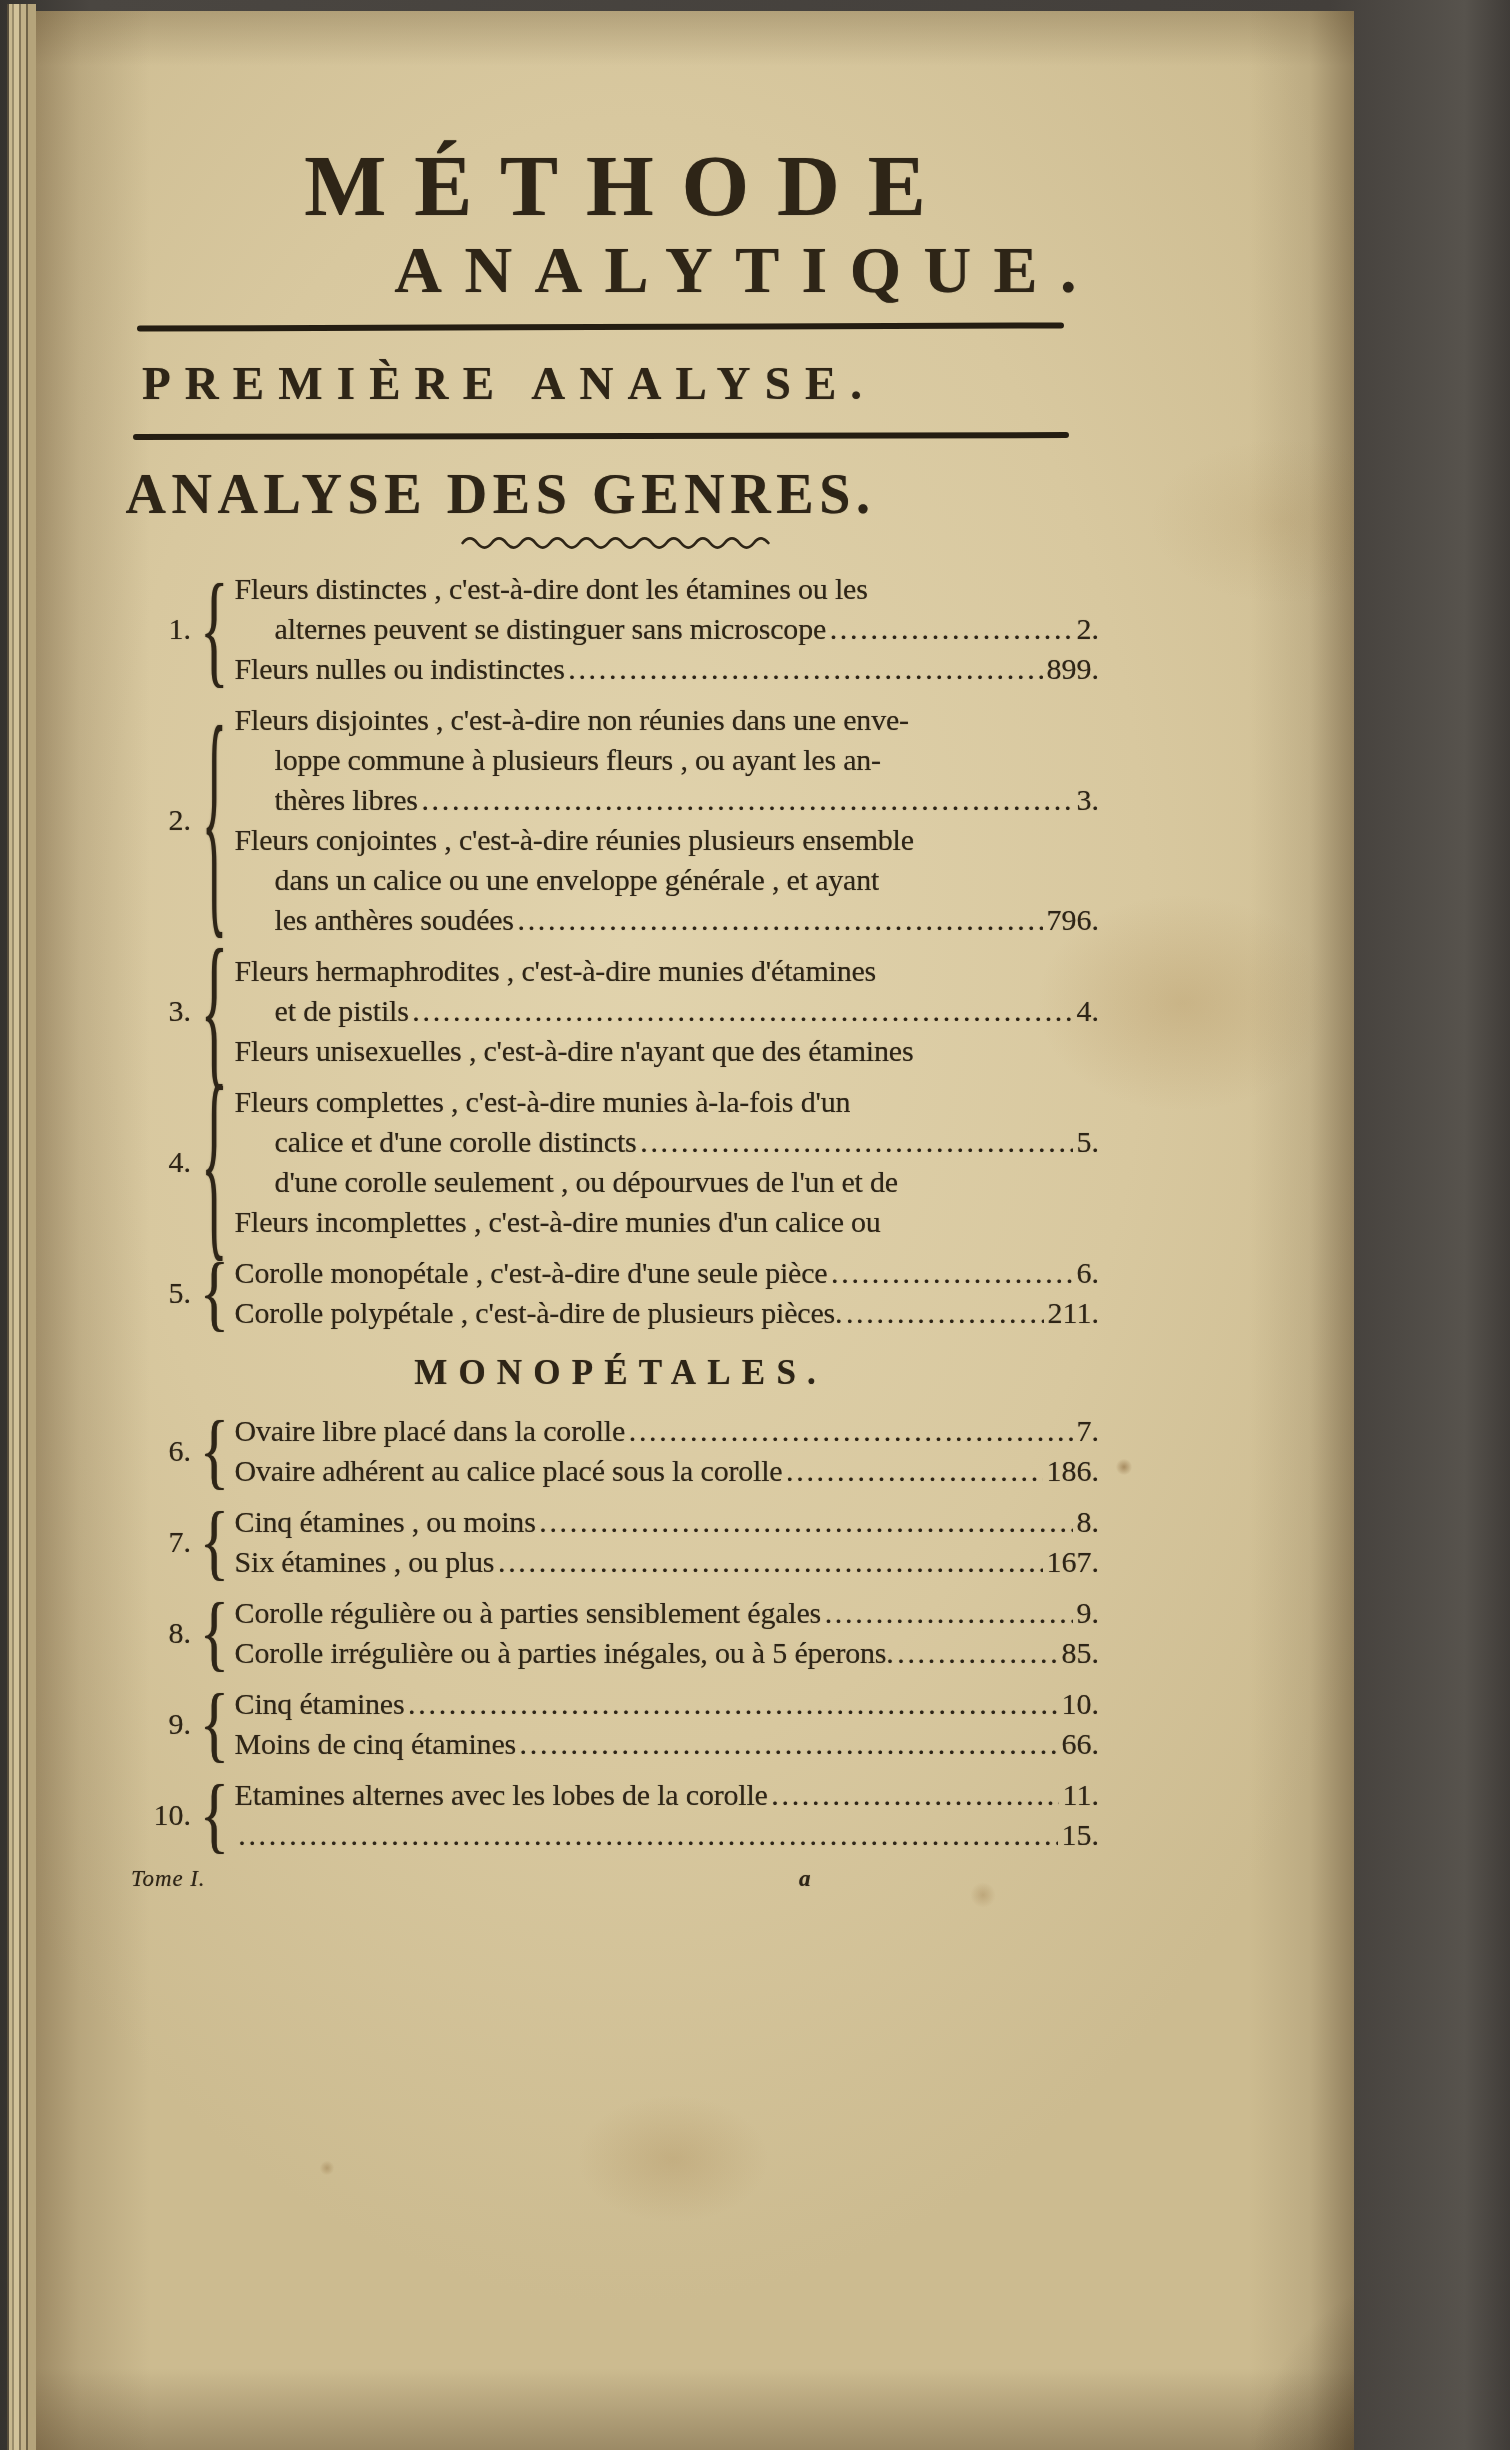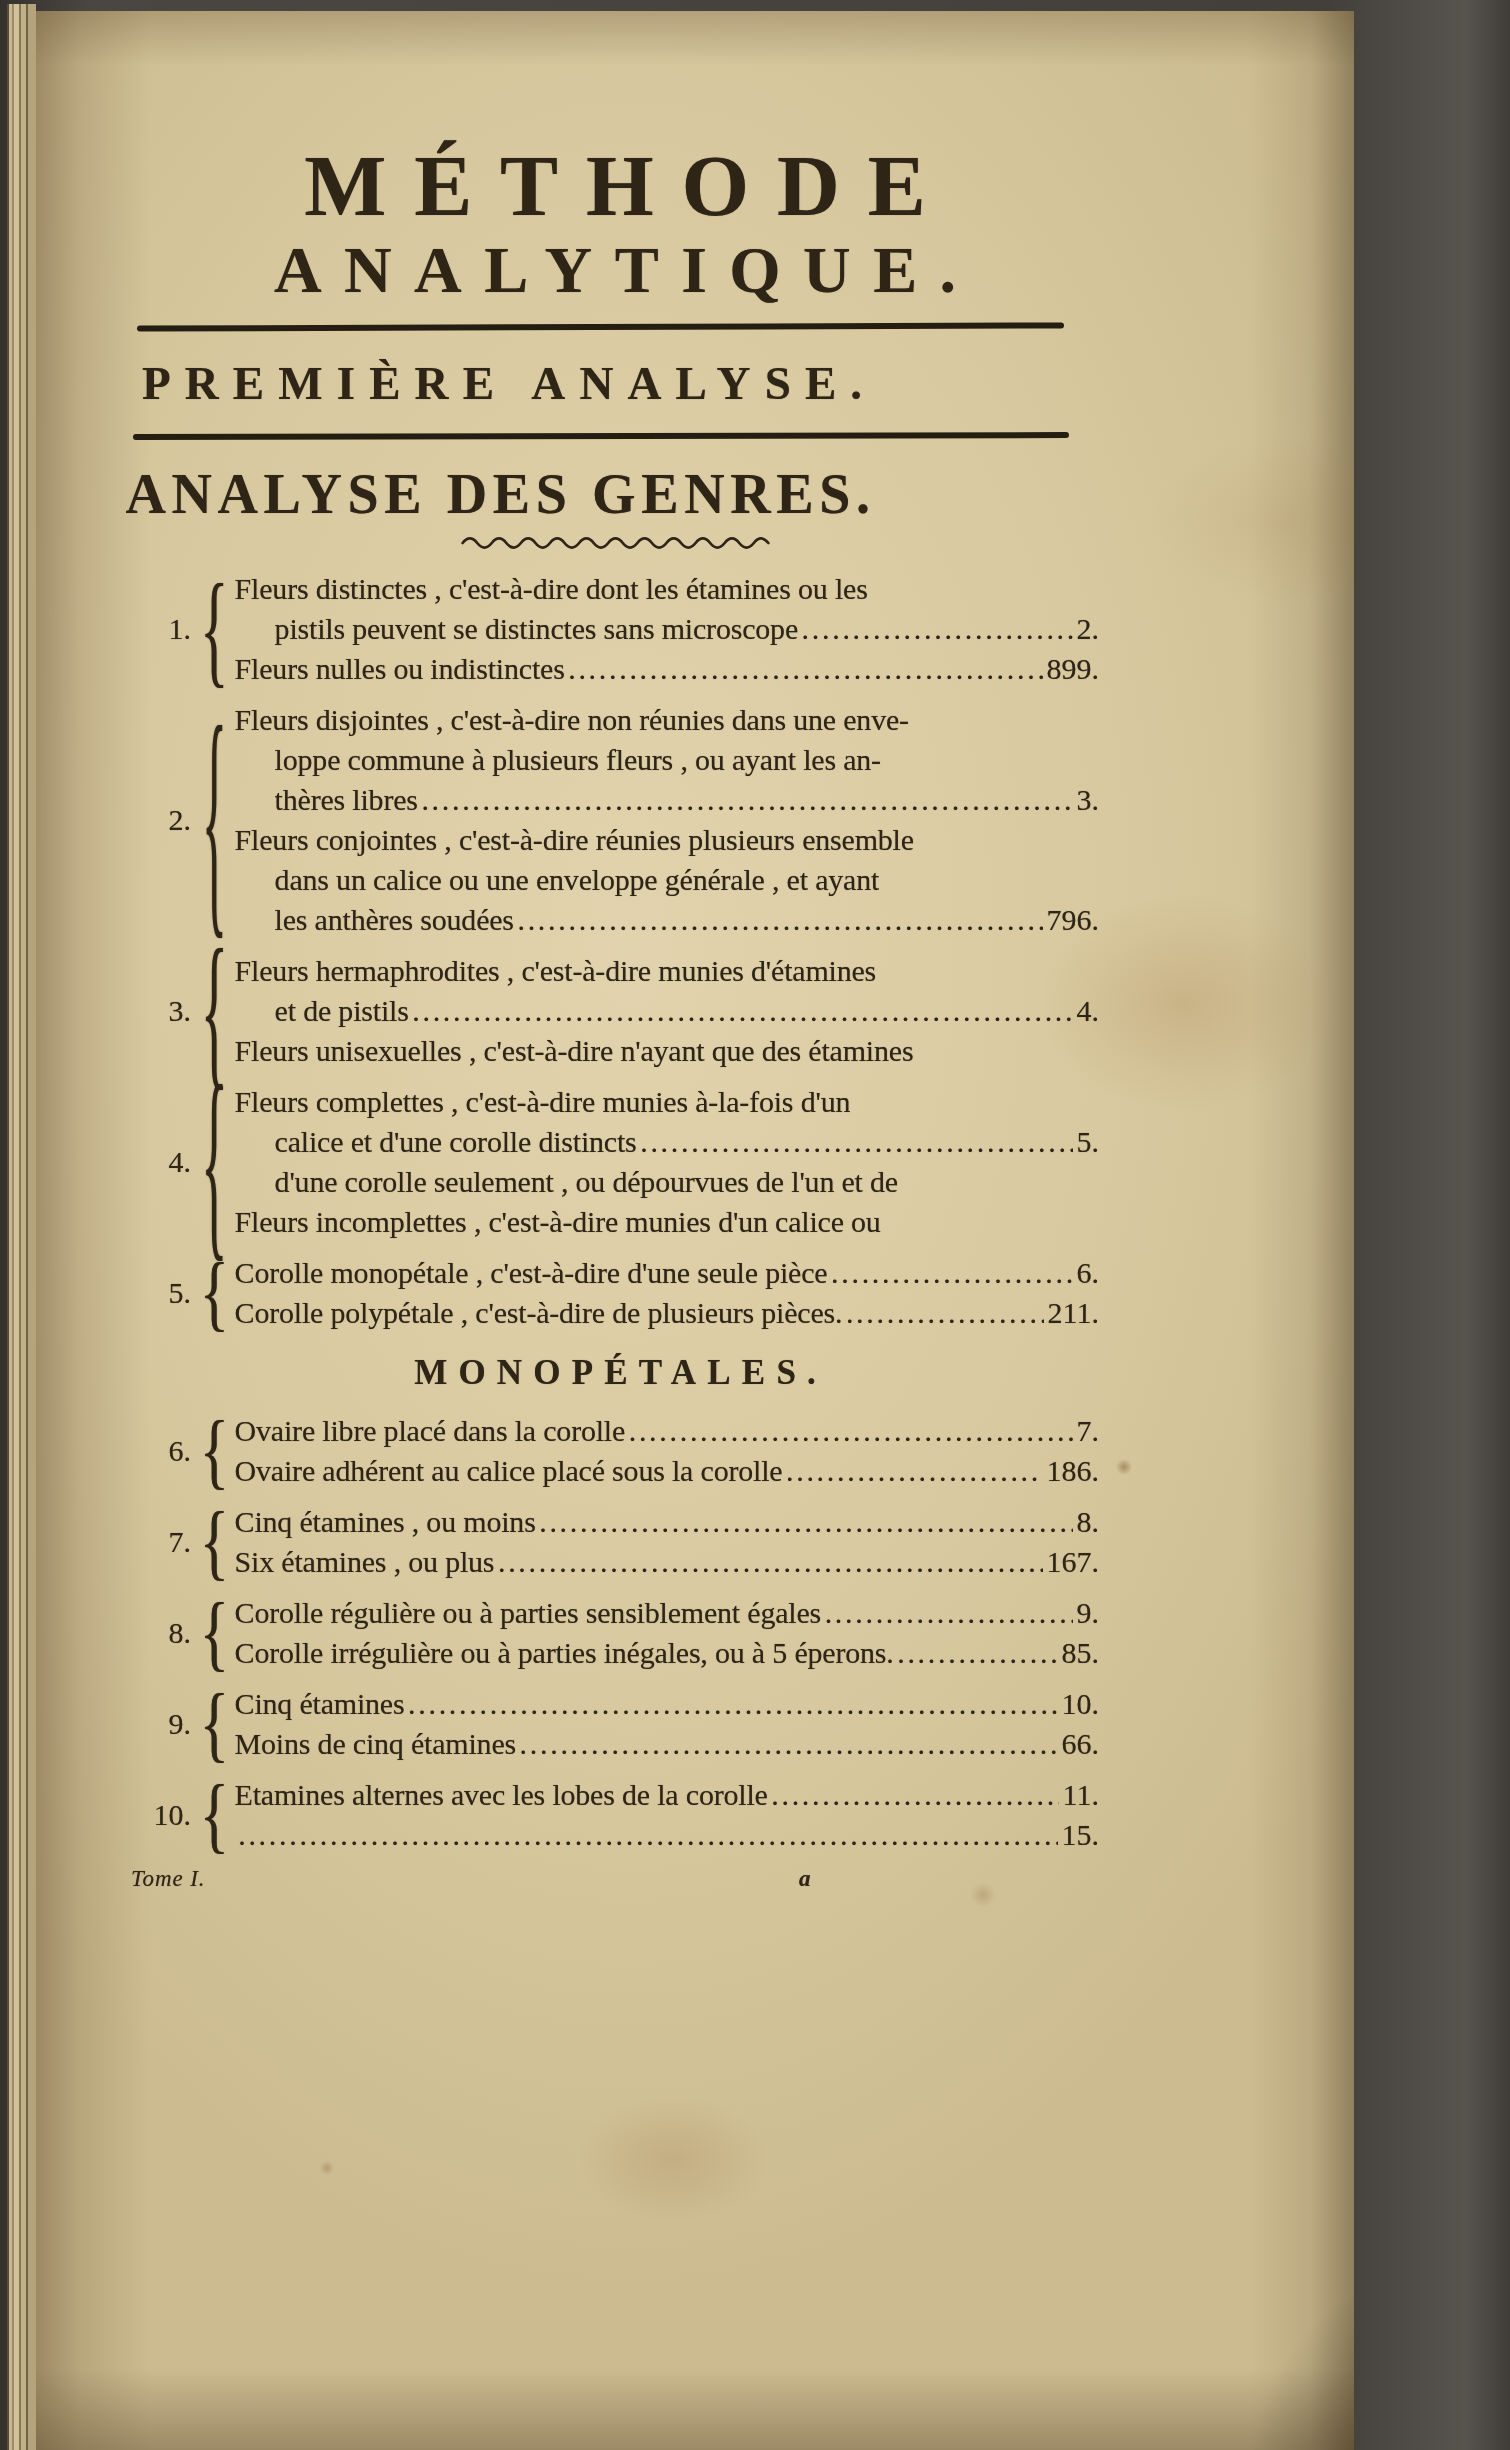--- a/index.html
+++ b/index.html
@@ -32,21 +32,21 @@
   }
   .content{
     position:absolute;left:95px;top:129px;width:968px;
     color:#2e2517;text-shadow:0 0 0.9px rgba(46,37,23,.55);
   }
   .title1{
     margin:0 0 3.6px;text-align:center;font-size:87px;font-weight:700;
     letter-spacing:.32em;text-indent:.32em;line-height:1.05;
   }
   .title2{
-    margin:0 0 20px;text-align:center;font-size:66px;font-weight:700;
+    margin:0 0 20px;text-align:right;font-size:66px;font-weight:700;
     letter-spacing:.34em;text-indent:.34em;line-height:1.05;
   }
   .rule{height:6.4px;background:#241d12;border-radius:3.6px;}
   .rule1{width:927px;margin:0 0 27px 5.5px;transform:rotate(-.2deg);}
   .rule2{width:936px;margin:0 0 24px 1.8px;transform:rotate(-.12deg);}
   .part-heading{
     margin:0 0 24px 11px;font-size:47px;font-weight:700;letter-spacing:.30em;line-height:1.1;
   }
   .section-heading{
     margin:0 0 7.3px -5.5px;font-size:56px;font-weight:700;letter-spacing:.10em;line-height:1.1;
@@ -98,21 +98,21 @@
         <div class="entry">
           <div class="entry-number">1.</div>
           <div class="brace-col">
             <span class="brace" style="transform: scaleY(2) scaleX(0.93);">{</span>
           </div>
           <div class="options">
             <div class="line">
               <span class="line-text">Fleurs distinctes , c'est-à-dire dont les étamines ou les</span>
             </div>
             <div class="line indent">
-              <span class="line-text">pistils peuvent se distinctes sans microscope</span>
+              <span class="line-text">alternes peuvent se distinguer sans microscope</span>
               <span class="leader"></span>
               <span class="ref">2.</span>
             </div>
             <div class="line">
               <span class="line-text">Fleurs nulles ou indistinctes</span>
               <span class="leader"></span>
               <span class="ref">899.</span>
             </div>
           </div>
         </div>

